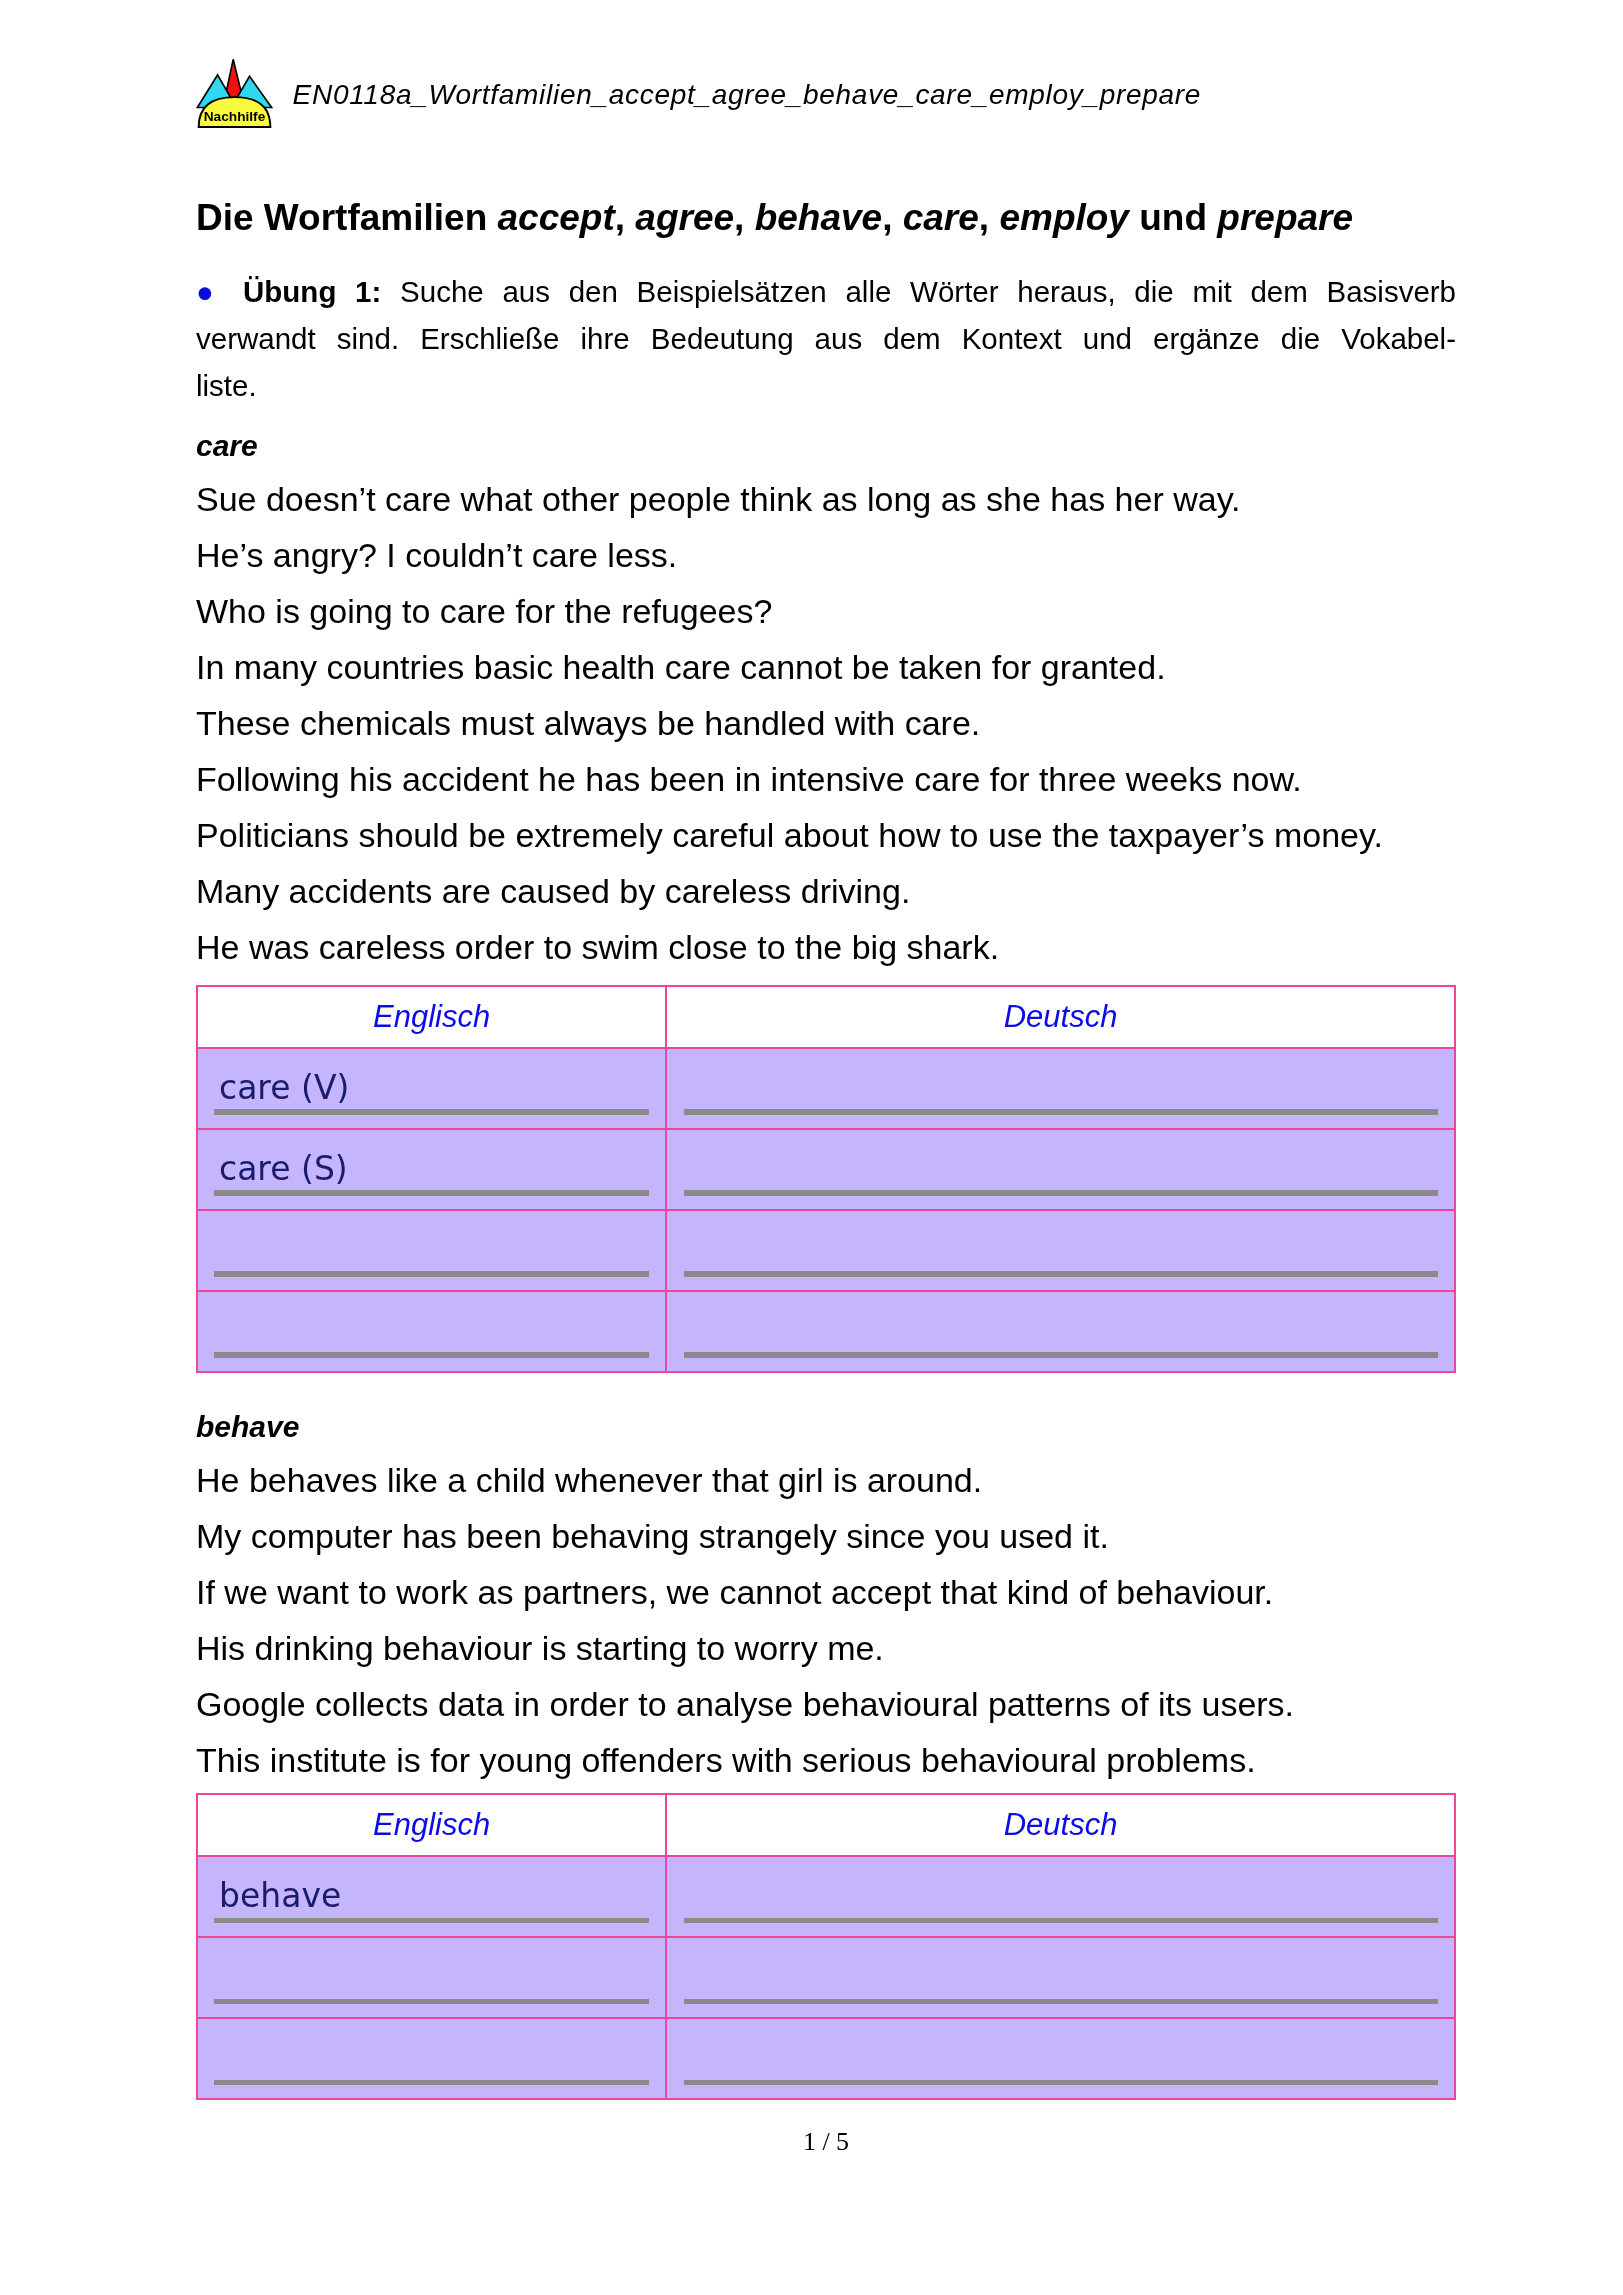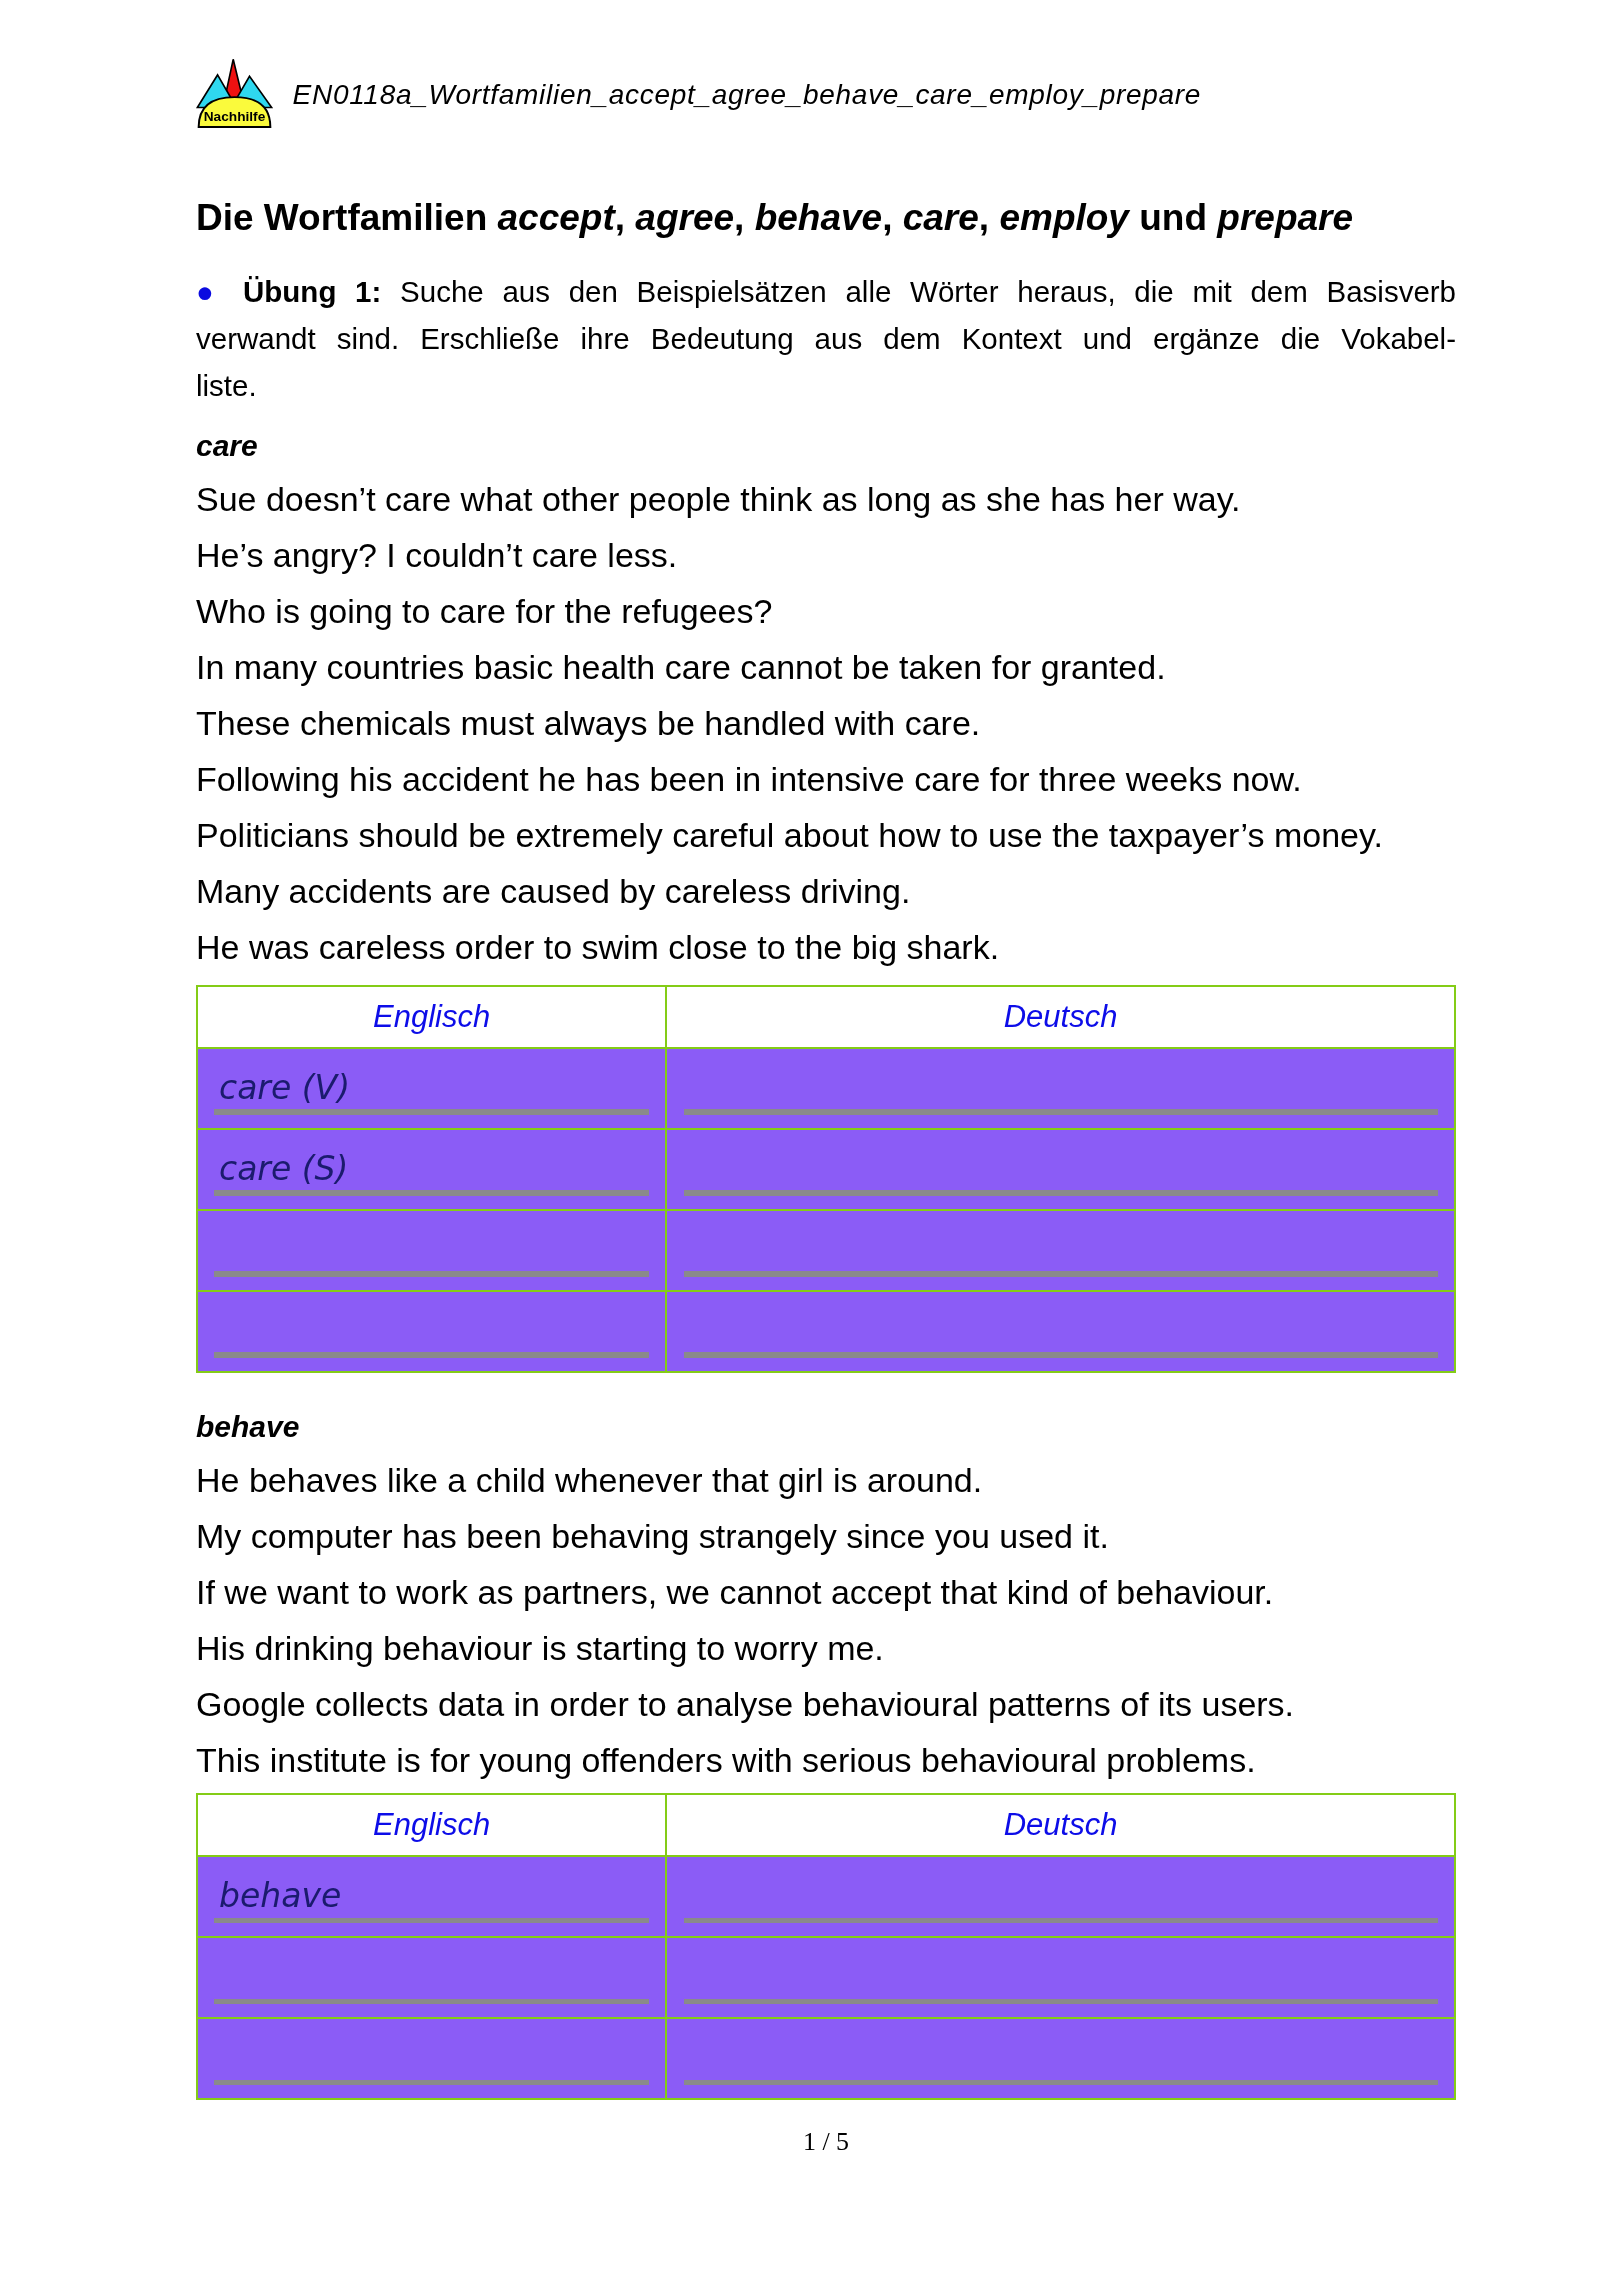--- a/index.html
+++ b/index.html
@@ -18,23 +18,23 @@
   .ex-just{text-align:justify;text-align-last:justify;-moz-text-align-last:justify;}
   .ex-bullet{color:#0b0be0;font-weight:bold;}
   .ex-label{color:#000000;font-weight:bold;}
 
   h2.word-heading{font-size:30px;font-weight:bold;font-style:italic;margin:22px 0 0 0;line-height:1;}
   .sentences{margin-top:10.5px;}
   .sentences p{margin:0;font-size:34px;line-height:56px;white-space:nowrap;}
 
   table.vocab{width:100%;border-collapse:collapse;table-layout:fixed;margin-top:9.2px;}
   table.vocab.second{margin-top:5.2px;}
-  table.vocab th,table.vocab td{border:2px solid #84cc16;padding:0;}
+  table.vocab th,table.vocab td{border:2px solid #ec4899;padding:0;}
   table.vocab th{height:60px;font-size:31px;font-style:italic;font-weight:normal;color:#0d0de8;text-align:center;vertical-align:middle;}
-  table.vocab td{height:79px;position:relative;background:#8b5cf6;font-style:italic;}
+  table.vocab td{height:79px;position:relative;background:#c4b5fd;}
   .fill-line{position:absolute;left:16.4px;right:16.4px;bottom:13px;height:5.2px;background:#8a8a8a;}
   .entry{position:absolute;left:21px;bottom:21px;font-size:33px;color:#1b1b6e;font-family:"DejaVu Sans",sans-serif;white-space:nowrap;}
 
   .behave-block{margin-top:39px;}
   .footer{margin-top:27px;text-align:center;font-family:"Liberation Serif",serif;font-size:26px;}
 </style>
 </head>
 <body>
 
 <div class="page">

